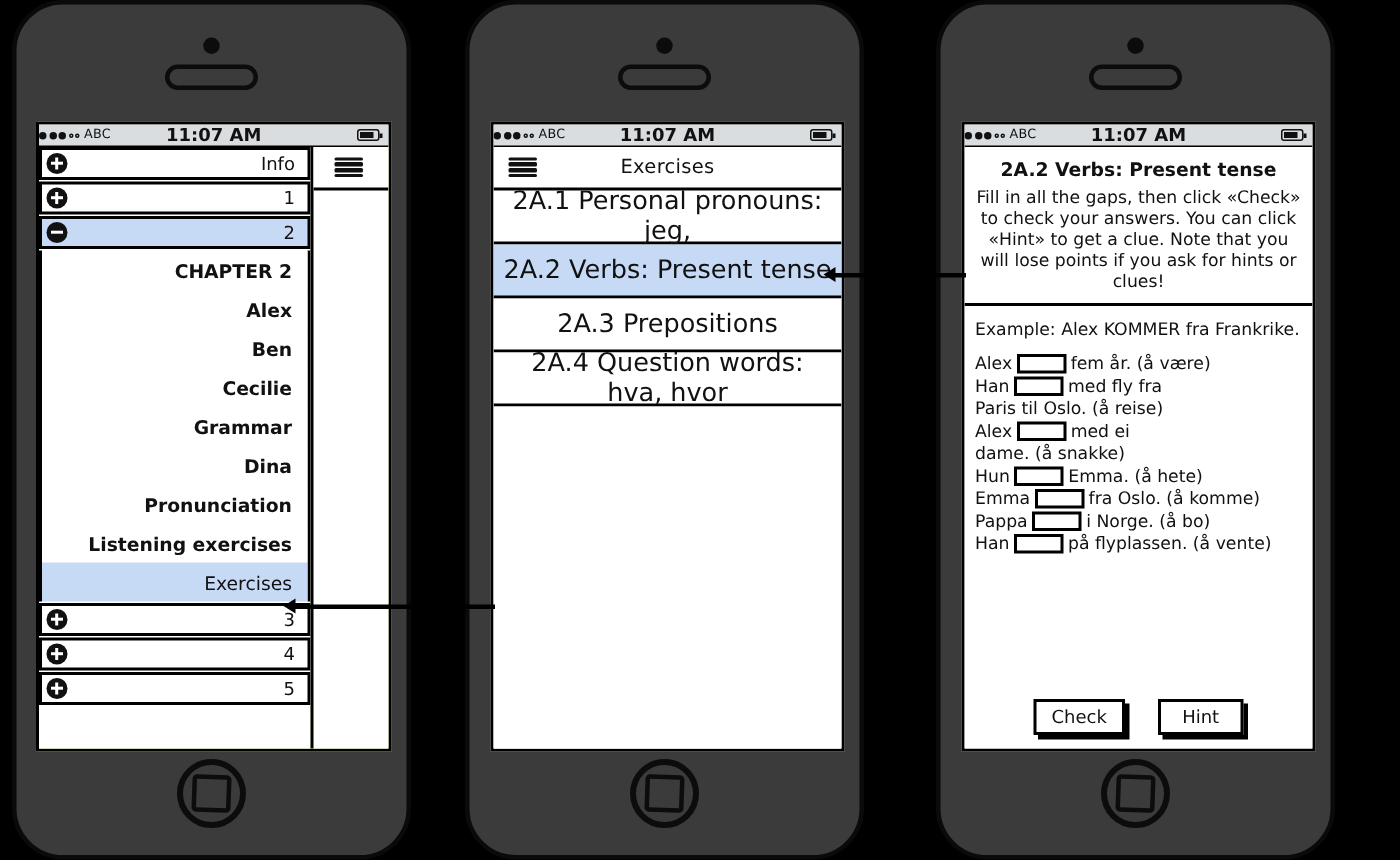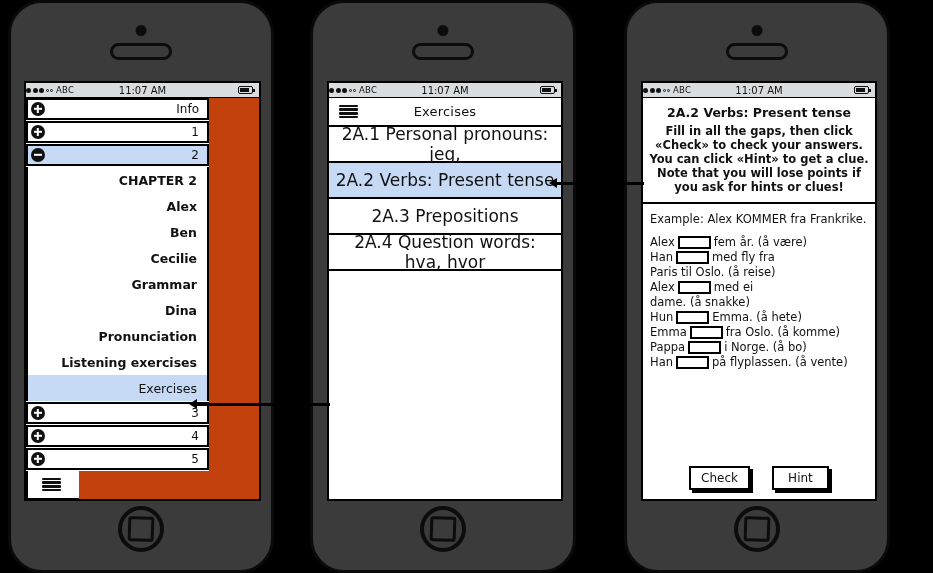--- a/index.html
+++ b/index.html
@@ -71,21 +71,21 @@
     position: relative;
     font-family: "DejaVu Sans", sans-serif;
   }
   .sb-left { display: flex; align-items: center; gap: 3px; padding-left: 0; }
   .dots { display: flex; gap: 1.5px; align-items: center; }
   .dot { width: 5px; height: 5px; border-radius: 50%; background: #111; }
   .dot.hollow { background: transparent; border: 1px solid #111; width: 3px; height: 3px; }
   .sb-carrier { font-size: 8.5px; letter-spacing: .2px; }
   .sb-time {
     position: absolute; left: 50%; transform: translateX(-50%);
-    font-size: 10px; font-weight: normal;
+    font-size: 12px; font-weight: bold;
   }
   .sb-batt {
     position: absolute; right: 6px; top: 3px;
     width: 15px; height: 8px; border: 1.4px solid #111; border-radius: 2px;
   }
   .sb-batt::before {
     content: ""; position: absolute; left: 1px; top: 1px;
     width: 9px; height: 4px; background: #111;
   }
   .sb-batt::after {
@@ -110,21 +110,21 @@
     width: 100%; text-align: center;
     font-size: 13px; color: #111; letter-spacing: .2px;
   }
   .nav-chevron {
     position: absolute; right: 12px; top: 50%;
     transform: translateY(-50%);
     font-size: 19px; line-height: 1; color: #111; font-weight: 300;
   }
 
   
-  .p1-body { position: relative; height: 404px; background: #c2410c; display: flex; flex-direction: column; }
+  .p1-body { position: relative; height: 404px; background: #bef264; display: flex; }
   .outline-col { width: 183px; position: relative; background: #fff; }
   .side-col {
     width: 53px; border-left: 2px solid #000; background: #fff; position: relative;
   }
   .side-nav {
     height: 29px; border-bottom: 2px solid #000;
     position: relative; background: #fff;
   }
   .side-nav .hamburger { left: 14px; }
 
@@ -177,21 +177,21 @@
   .p2-body { height: 404px; display: flex; flex-direction: column; background: #fff; }
 
   
   .p3-body { height: 404px; display: flex; flex-direction: column; background: #fff; }
   .ex-head {
     border-bottom: 2px solid #000;
     padding: 7px 6px 8px;
     text-align: center;
   }
   .ex-title { font-size: 12.5px; font-weight: bold; color: #111; margin-bottom: 4px; }
-  .ex-desc { font-size: 11.5px; line-height: 14px; color: #111; font-weight: bold; }
+  .ex-desc { font-size: 11.5px; line-height: 14px; color: #111; }
   .ex-body { padding: 8px 7px 0 7px; flex: 1; position: relative; }
   .ex-example { font-size: 11.5px; color: #111; margin-bottom: 9px; }
   .ex-lines { font-size: 11.5px; color: #111; line-height: 15px; }
   .ex-line { display: flex; align-items: center; white-space: nowrap; }
   .gap-box {
     display: inline-block;
     width: 33px; height: 13px;
     border: 2.5px solid #000;
     background: #fff;
     margin: 0 3px;

